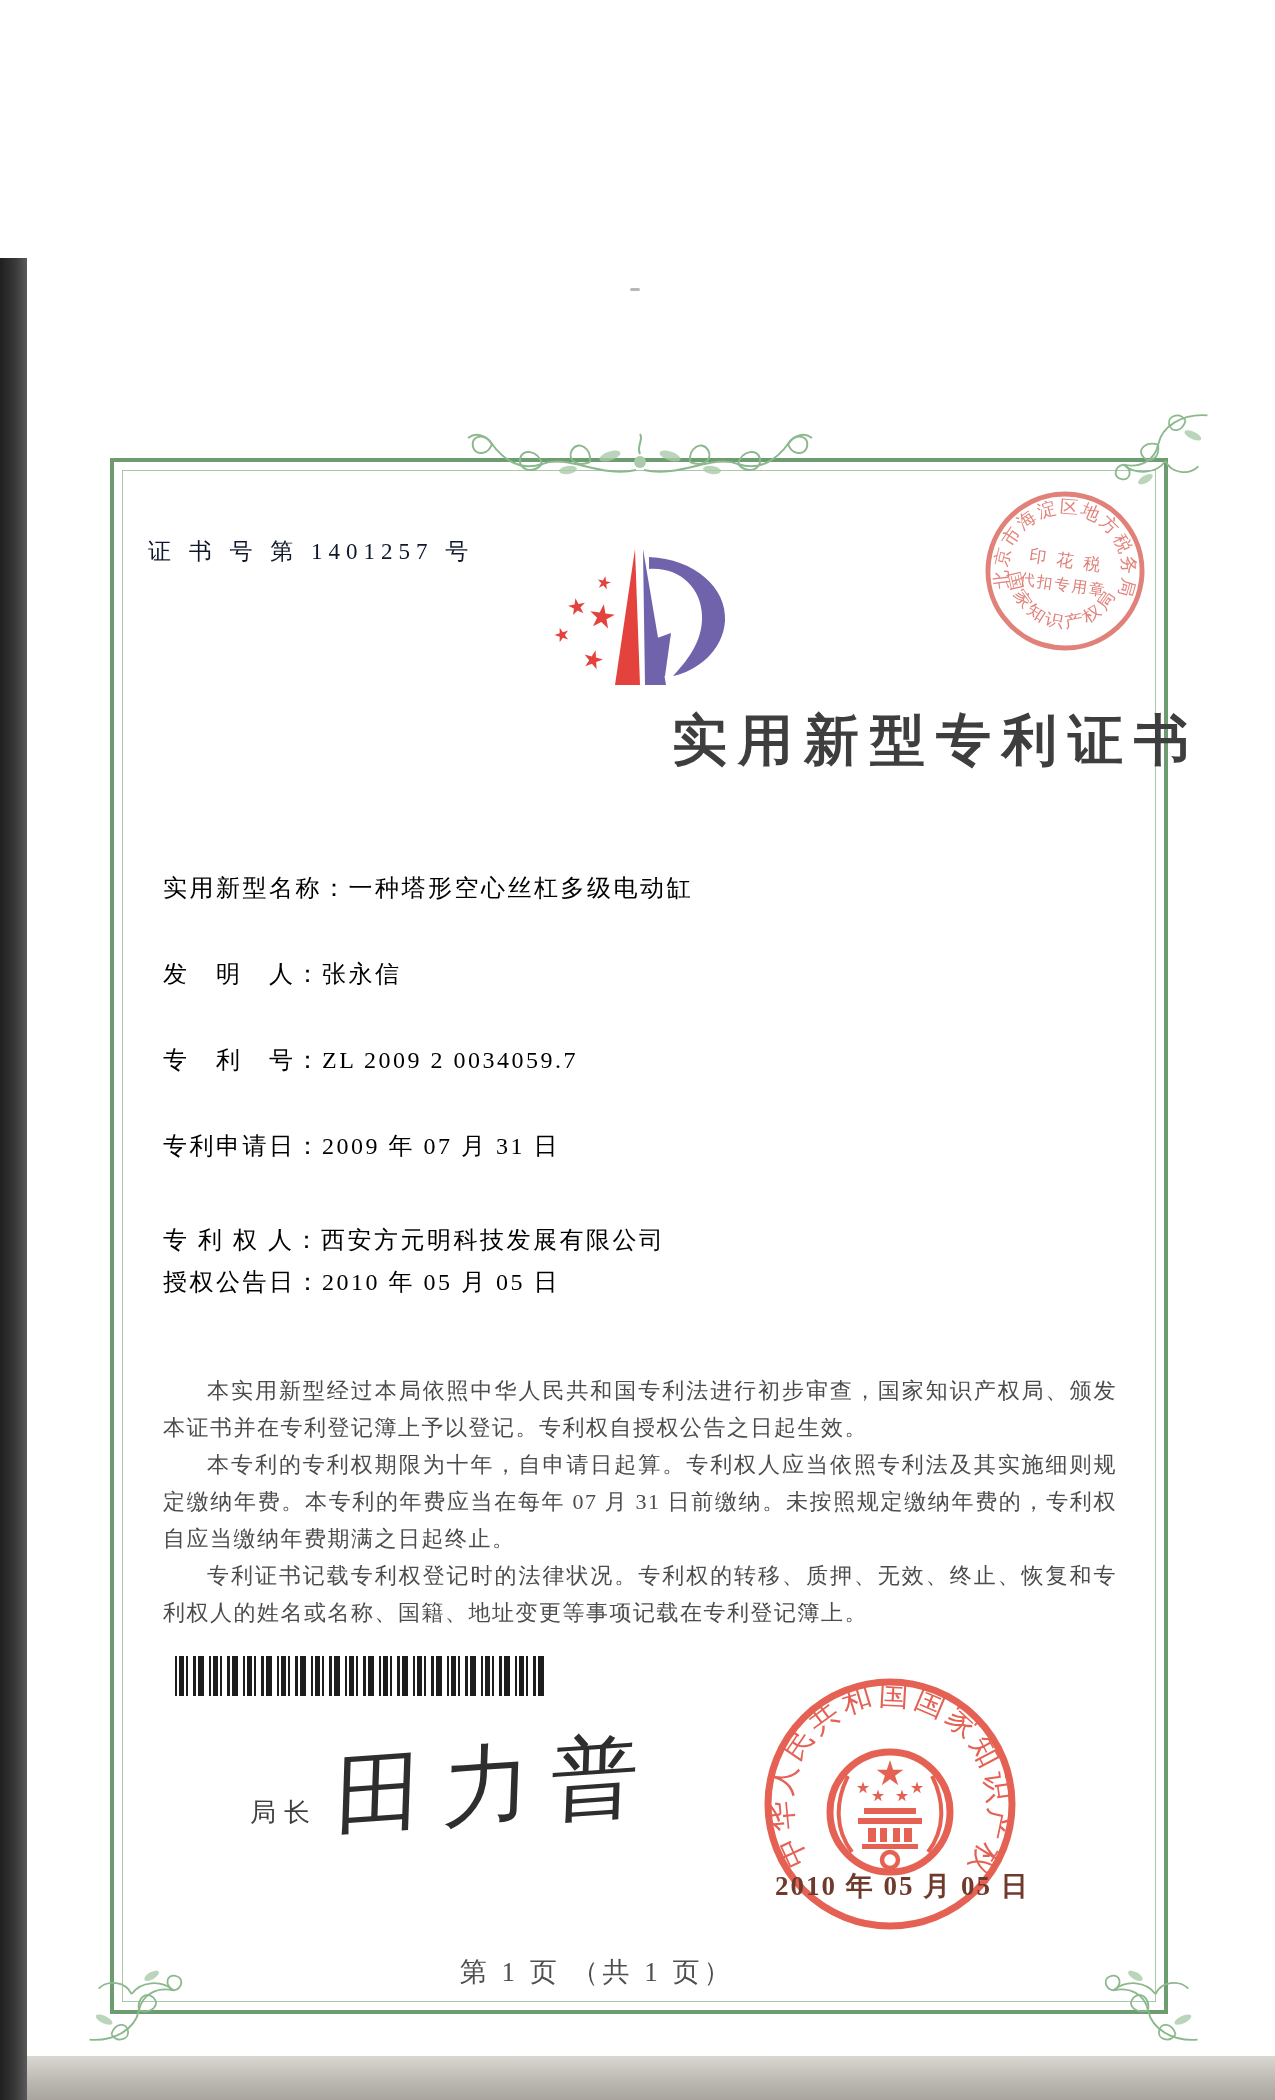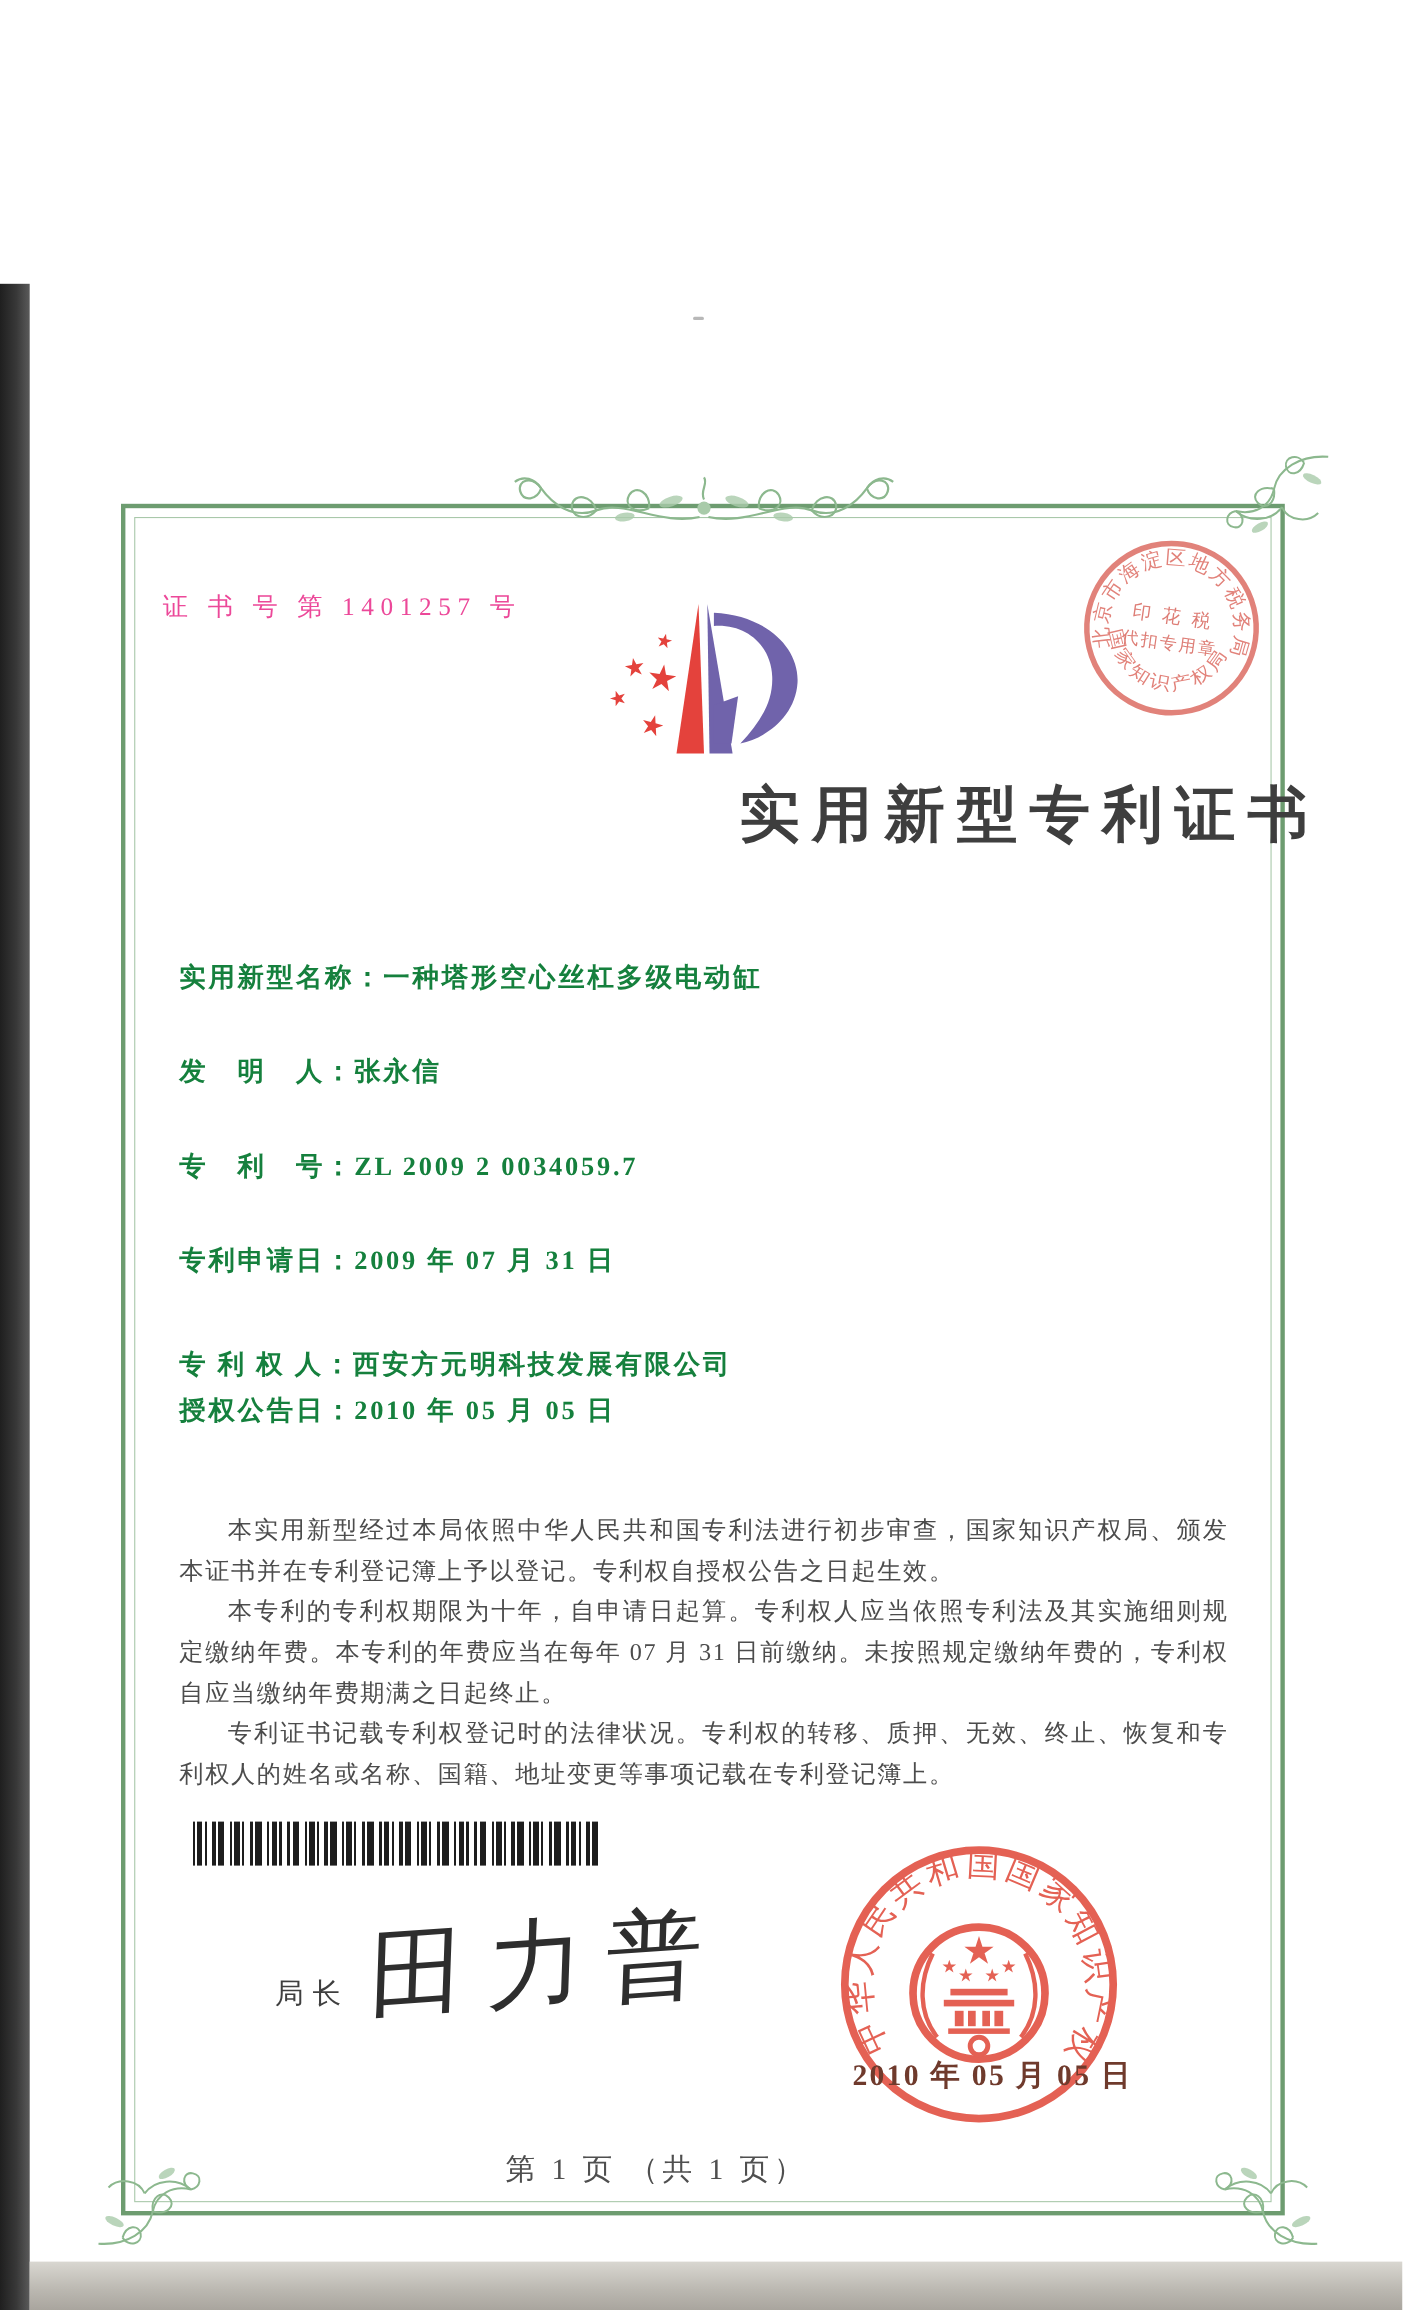--- a/index.html
+++ b/index.html
@@ -13,26 +13,26 @@
   .scan-strip-bottom{position:absolute;left:27px;top:2056px;width:1248px;height:44px;
     background:linear-gradient(180deg,#d9d7d1 0%,#bab7b0 60%,#a9a59e 100%);}
   .scan-dash{position:absolute;left:630px;top:288px;width:10px;height:3px;background:#9a9a9a;border-radius:2px;opacity:.7;}
   
   .frame-outer{position:absolute;left:110px;top:458px;width:1058px;height:1556px;
     border:4px solid #6d9c70;box-sizing:border-box;}
   .frame-inner{position:absolute;left:122px;top:470px;width:1034px;height:1532px;
     border:1px solid #a9c8aa;box-sizing:border-box;}
   .ornament{position:absolute;}
   
-  .cert-no{position:absolute;left:148px;top:536px;font-size:23px;letter-spacing:6px;color:#ec4899;}
+  .cert-no{position:absolute;left:148px;top:536px;font-size:23px;letter-spacing:6px;color:#0f172a;}
   .logo{position:absolute;left:545px;top:543px;}
   .title{position:absolute;left:0;top:704px;width:1200px;text-align:right;
     font-size:55px;font-weight:600;letter-spacing:11px;color:#3e3e3e;}
   
-  .field{position:absolute;left:163px;font-size:24px;letter-spacing:2.5px;color:#15803d;white-space:nowrap;font-weight:bold;}
+  .field{position:absolute;left:163px;font-size:24px;letter-spacing:2.5px;color:#000000;white-space:nowrap;}
   .f1{top:872px}.f2{top:958px}.f3{top:1044px}.f4{top:1130px}.f5{top:1224px}.f6{top:1266px}
   
   .body-text{position:absolute;left:163px;top:1372px;width:954px;font-size:22px;
     line-height:37px;text-align:justify;letter-spacing:1.5px;color:#4c4c4c;}
   .body-text p{margin:0;text-indent:2em;}
   
   .barcode{position:absolute;left:175px;top:1656px;width:372px;height:40px;background:#fff;
     background-image:repeating-linear-gradient(90deg,
       #1d1d1d 0 2px, transparent 2px 4px,
       #1d1d1d 4px 9px, transparent 9px 11px,

